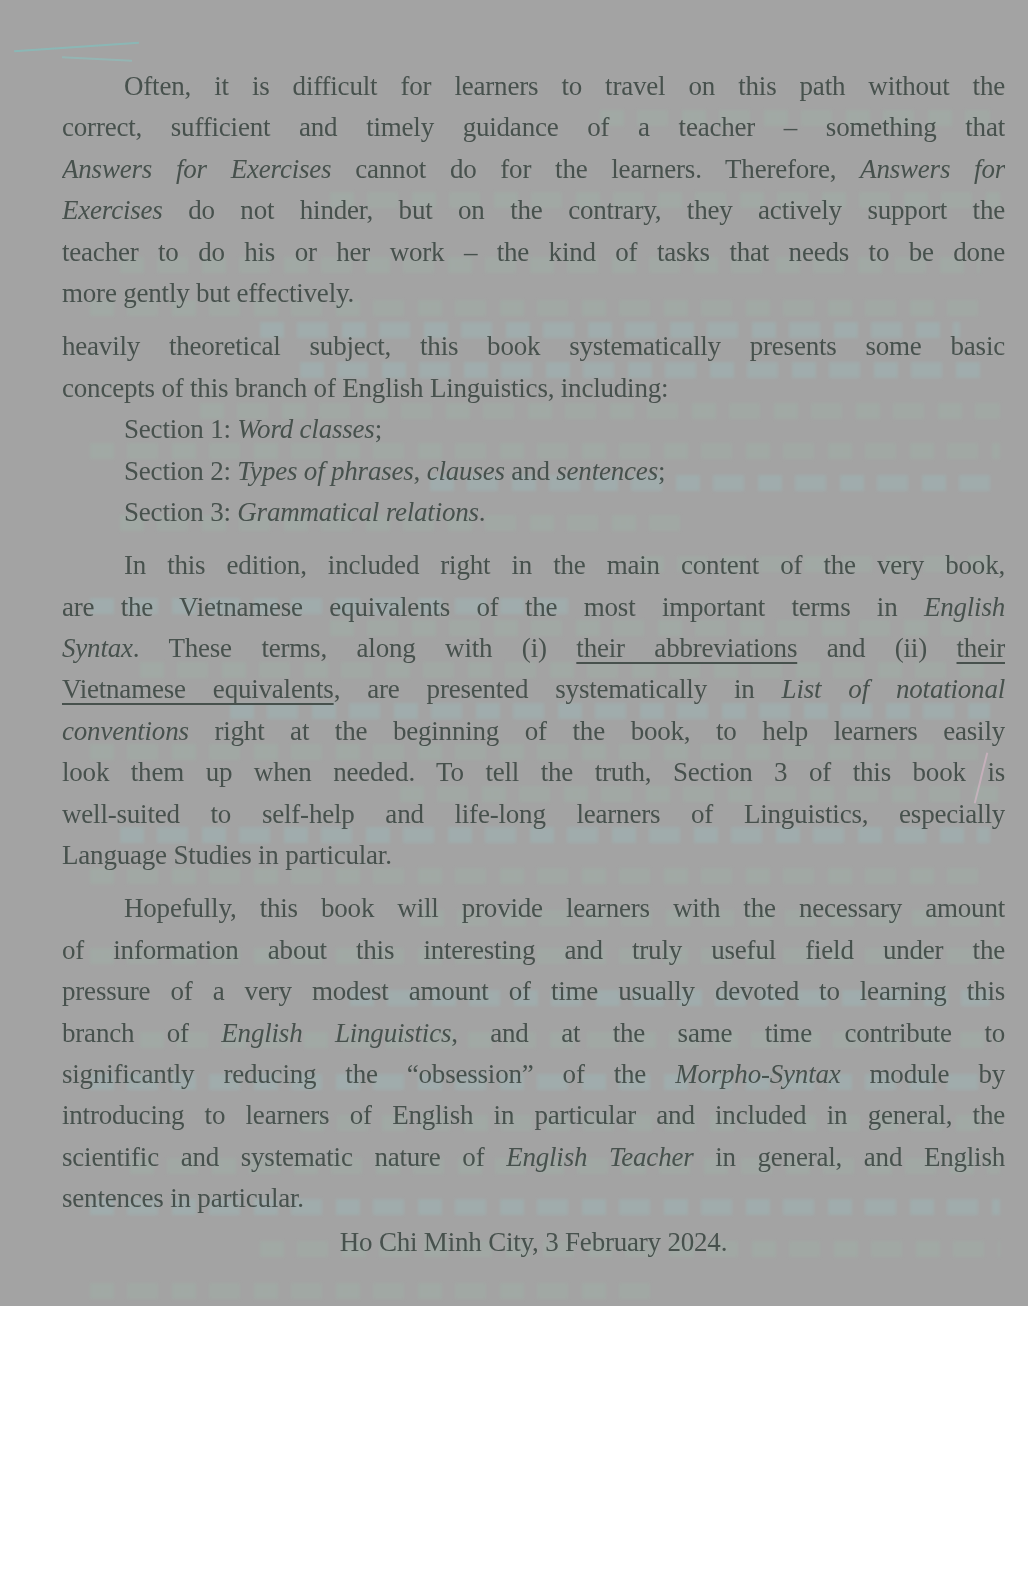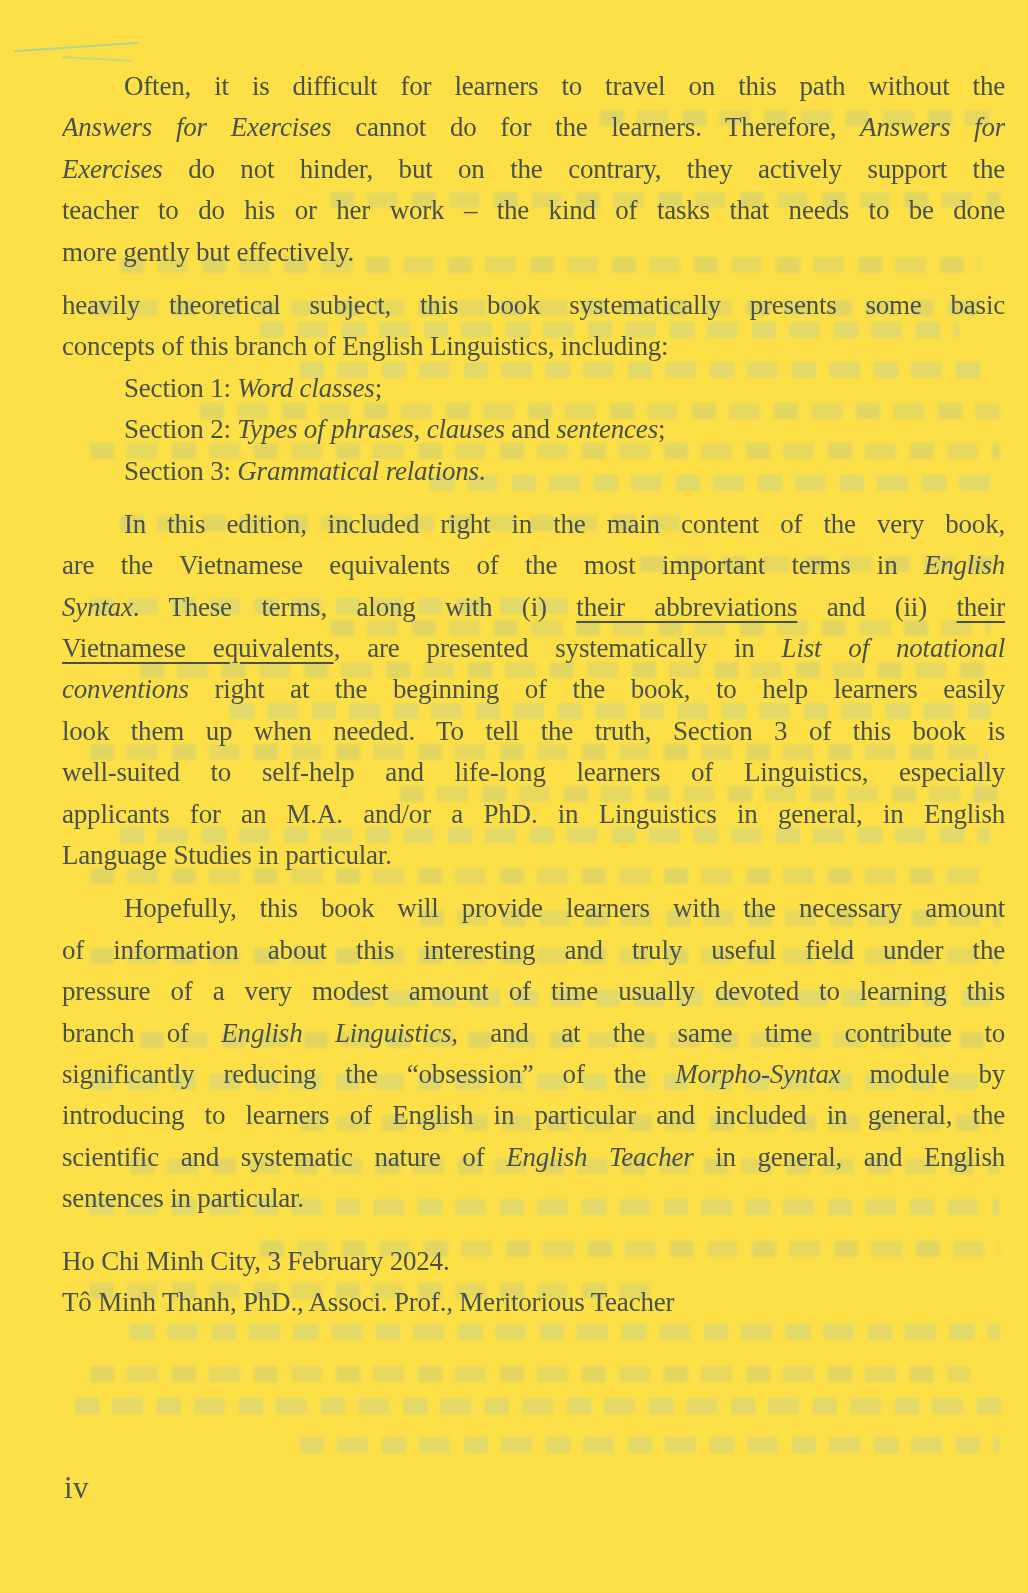--- a/index.html
+++ b/index.html
@@ -1,21 +1,21 @@
 <!DOCTYPE html>
 <html><head>
 <meta charset="utf-8">
 <style>
   html, body { margin: 0; padding: 0; background: #ffffff; }
 
   .page {
     position: relative;
     width: 1028px;
-    height: 1593px;
-    background: #fde047;
+    height: 1306px;
+    background: #a3a3a3;
     overflow: hidden;
     font-family: "Liberation Serif", serif;
     color: #47514d;
   }
 
   
   .bleed {
     position: absolute;
     height: 16px;
     filter: blur(1.4px);
@@ -61,21 +61,21 @@
     top: 66px;
     width: 943px;
     font-size: 27px;
     letter-spacing: -0.2px;
   }
 
   .para { margin: 0; }
   .para.body { margin-top: 12px; }
   .para.body.first { margin-top: 0; }
   .para.section { margin-top: 0; }
-  .para.signature { margin-top: 21px; text-align: left; }
+  .para.signature { margin-top: 2px; text-align: center; }
 
   .line {
     height: 41.4px;
     line-height: 41.4px;
     overflow: hidden;
   }
   .line.just { text-align: justify; text-align-last: justify; }
   .line.indent { text-indent: 62px; }
 
   .content i { font-style: italic; margin-top: 36px; }
@@ -136,20 +136,21 @@
       <div class="bleed" style="left: 600px; top: 110px; width: 390px;"></div>
     </div>
 
   <div class="scratch scratch-a"></div>
   <div class="scratch scratch-b"></div>
   <div class="scratch scratch-c"></div>
 
   <div class="content" id="page-body">
       <div class="para body first">
         <div class="line indent just">Often, it is difficult for learners to travel on this path without the</div>
+        <div class="line just">correct, sufficient and timely guidance of a teacher – something that</div>
         <div class="line just"><i>Answers for Exercises</i> cannot do for the learners. Therefore, <i>Answers for</i></div>
         <div class="line just"><i>Exercises</i> do not hinder, but on the contrary, they actively support the</div>
         <div class="line just">teacher to do his or her work – the kind of tasks that needs to be done</div>
         <div class="line">more gently but effectively.</div>
       </div>
       <div class="para body">
         <div class="line just">heavily theoretical subject, this book systematically presents some basic</div>
         <div class="line">concepts of this branch of English Linguistics, including:</div>
       </div>
       <div class="para section">
@@ -162,33 +163,31 @@
         <div class="line indent">Section 3: <i>Grammatical relations</i>.</div>
       </div>
       <div class="para body">
         <div class="line indent just">In this edition, included right in the main content of the very book,</div>
         <div class="line just">are the Vietnamese equivalents of the most important terms in <i>English</i></div>
         <div class="line just"><i>Syntax</i>. These terms, along with (i) <u>their abbreviations</u> and (ii) <u>their</u></div>
         <div class="line just"><u>Vietnamese equivalents</u>, are presented systematically in <i>List of notational</i></div>
         <div class="line just"><i>conventions</i> right at the beginning of the book, to help learners easily</div>
         <div class="line just">look them up when needed. To tell the truth, Section 3 of this book is</div>
         <div class="line just">well-suited to self-help and life-long learners of Linguistics, especially</div>
-        <div class="line just">applicants for an M.A. and/or a PhD. in Linguistics in general, in English</div>
         <div class="line">Language Studies in particular.</div>
       </div>
       <div class="para body">
         <div class="line indent just">Hopefully, this book will provide learners with the necessary amount</div>
         <div class="line just">of information about this interesting and truly useful field under the</div>
         <div class="line just">pressure of a very modest amount of time usually devoted to learning this</div>
         <div class="line just">branch of <i>English Linguistics</i>, and at the same time contribute to</div>
         <div class="line just">significantly reducing the “obsession” of the <i>Morpho-Syntax</i> module by</div>
         <div class="line just">introducing to learners of English in particular and included in general, the</div>
         <div class="line just">scientific and systematic nature of <i>English Teacher</i> in general, and English</div>
         <div class="line">sentences in particular.</div>
       </div>
       <div class="para signature">
         <div class="line">Ho Chi Minh City, 3 February 2024.</div>
-        <div class="line">Tô Minh Thanh, PhD., Associ. Prof., Meritorious Teacher</div>
       </div>
     </div>
 
   <div class="pageno">iv</div>
 </div>
 
 </body></html>

